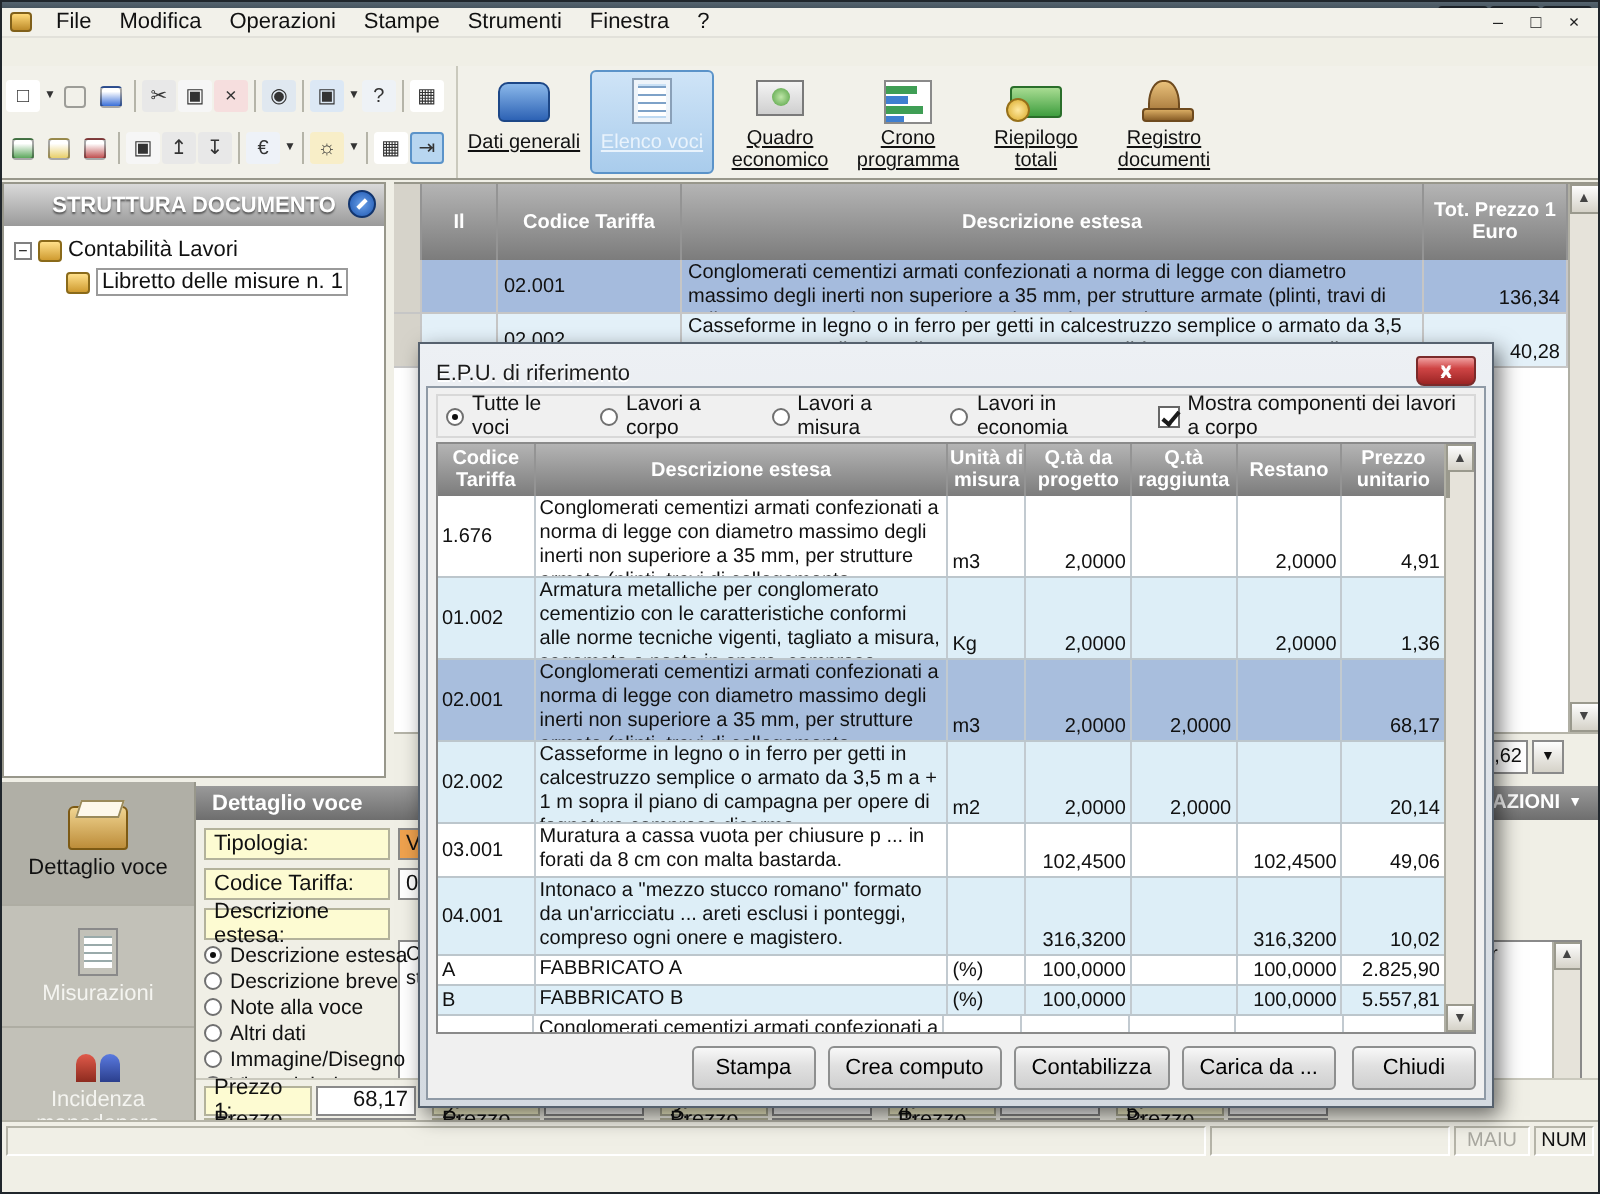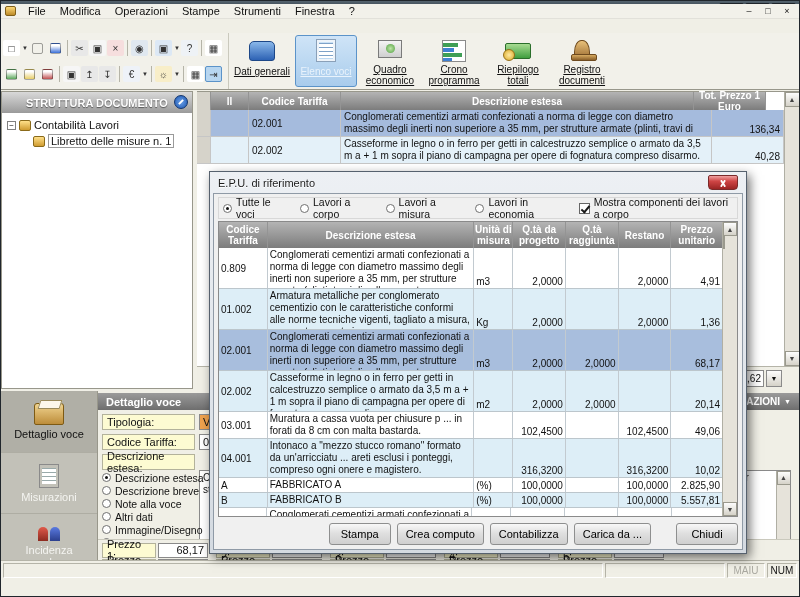--- a/index.html
+++ b/index.html
@@ -51,21 +51,21 @@
   .tree{padding:4px 2px;font-size:11px;}
   .tree-row{display:flex;align-items:center;height:16px;}
   .expander{width:9px;height:9px;border:1px solid #808080;background:#fff;font-size:8px;line-height:7px;text-align:center;margin:0 3px;}
   .node-ico{width:12px;height:11px;background:linear-gradient(#ffe08a,#cf9b30);border:1px solid #8a6a1a;border-radius:2px;margin-right:3px;}
   .tree-label.sel{border:1px solid #9a9a9a;background:#fff;padding:0 2px;}
 
   
   .grid{position:absolute;left:196px;top:90px;right:0;height:275px;background:#fff;border-top:1px solid #98978b;}
   .g-scroll{position:absolute;right:0;top:0;bottom:0;width:15px;background:#e6e3da;border-left:1px solid #b0afa4;display:flex;flex-direction:column;justify-content:space-between;align-items:center;}
   .sb-btn{width:15px;height:15px;background:linear-gradient(#fdfdfd,#d5d2c8);border:1px solid #9a998d;font-size:7px;display:flex;align-items:center;justify-content:center;color:#444;}
-  .g-head{display:flex;height:18px;background:linear-gradient(#b4b4b4,#7c7c7c);color:#fff;font-weight:bold;font-size:10px;margin-right:33px;}
+  .g-head{display:flex;height:38px;background:linear-gradient(#b4b4b4,#7c7c7c);color:#fff;font-weight:bold;font-size:10px;margin-right:15px;}
   .g-head>div{border-right:1px solid #949494;display:flex;align-items:center;justify-content:center;text-align:center;white-space:pre-line;line-height:11px;}
   .g-row{display:flex;margin-right:15px;border-bottom:1px solid #c6c6c6;font-size:10px;}
   .g-row>div{border-right:1px solid #c6c6c6;padding:1px 3px;}
   .c-sel{width:14px;background:#d6d3ca;}
   .c-il{width:38px;}
   .c-cod{width:92px;display:flex;align-items:center;}
   .c-desc{flex:1;line-height:12px;overflow:hidden;}
   .c-tot{width:72px;display:flex;align-items:flex-end;justify-content:flex-end;}
   .g-row.sel{background:#a5bbdd;}
   .g-row.alt{background:#e4f1f9;}
@@ -105,21 +105,21 @@
   .pz .ylabel{width:54px;height:15px;}
   .pz .fval{width:50px;height:15px;justify-content:flex-end;}
 
   
   .statusbar{position:absolute;left:0;bottom:16px;right:0;height:20px;background:#f0efe6;border-top:1px solid #b5b4a8;display:flex;align-items:stretch;gap:2px;padding:2px;}
   .sb-sec{border:1px solid;border-color:#b5b4a8 #fff #fff #b5b4a8;display:flex;align-items:center;justify-content:center;font-size:10px;}
   .sb-1{flex:1;} .sb-2{width:120px;} .sb-maiu{width:38px;color:#a9a8a0;} .sb-num{width:30px;}
 
   
   .dialog{position:absolute;left:208px;top:170px;width:538px;background:linear-gradient(#edf0f4,#d4dae1);border:1px solid #56616e;box-shadow:3px 4px 10px rgba(0,0,0,.55);padding:0 3px 3px;}
-  .dlg-title{height:21px;display:flex;align-items:center;padding:0 5px;font-size:11px;color:#1c1c1c;text-shadow:0 1px 0 #fff;}
+  .dlg-title{height:21px;display:flex;align-items:flex-end;padding:0 5px;font-size:11px;color:#1c1c1c;text-shadow:0 1px 0 #fff;}
   .dlg-close{margin-left:auto;width:30px;height:15px;background:linear-gradient(#f0a0a0,#cf4545 40%,#9b2424);border:1px solid #7a2a2a;border-radius:2px 2px 4px 4px;color:#fff;font-size:10px;line-height:13px;text-align:center;font-weight:bold;}
   .dlg-body{background:#f0f0f0;border:1px solid #8f9aa6;padding:3px 4px 4px;}
   .dlg-filters{height:22px;display:flex;align-items:center;gap:6px;font-size:10.5px;border:1px solid #d8d8d8;background:#f0f0f0;padding:0 4px;margin-bottom:2px;}
   .dlg-filters .radio-item{height:auto;}
   .check{width:11px;height:11px;background:#fff;border:1px solid #666;position:relative;flex:none;}
   .check.on::after{content:"";position:absolute;left:3px;top:0px;width:3px;height:7px;border:solid #1a1a1a;border-width:0 2px 2px 0;transform:rotate(40deg);}
   .cbx{display:flex;align-items:center;gap:4px;margin-left:auto;}
 
   .dlg-table{border:1px solid #8a8a8a;position:relative;background:#fff;}
   .dt-head{display:flex;height:26px;background:linear-gradient(#b4b4b4,#7c7c7c);color:#fff;font-weight:bold;font-size:10px;margin-right:15px;}
@@ -132,21 +132,21 @@
   .d-cod{width:50px;display:flex;align-items:center;}
   .d-desc{width:212px;line-height:12px;overflow:hidden;max-height:40px;}
   .d-um{width:40px;display:flex;align-items:flex-end;}
   .d-n{width:54px;display:flex;align-items:flex-end;justify-content:flex-end;}
   .d-pz{width:52px;display:flex;align-items:flex-end;justify-content:flex-end;border-right:none !important;}
   .dt-scroll{position:absolute;right:0;top:0;bottom:0;width:15px;background:#e6e3da;border-left:1px solid #b0afa4;display:flex;flex-direction:column;justify-content:space-between;align-items:center;}
   .dt-thumb{width:13px;height:40px;background:linear-gradient(90deg,#fdfdfd,#cfccc2);border:1px solid #9a998d;margin-top:1px;}
 
   .dlg-btns{display:flex;justify-content:flex-end;gap:6px;margin-top:6px;height:22px;}
   .btn{min-width:62px;padding:0 8px;background:linear-gradient(#f8f8f8,#e0e0e0 45%,#cfcfcf);border:1px solid #8e8f8f;border-radius:3px;font-size:11px;display:flex;align-items:center;justify-content:center;}
-  .btn.last{margin-left:19px;}
+  .btn.last{margin-left:2px;}
 </style>
 </head>
 <body>
 
 <div id="win">
 
   <div class="titlebar">
     <span class="app-logo"></span>
     <span class="cap">Euclide 2011 - [Nuova contabilità lavori]</span>
     <span class="win-btns">
@@ -480,21 +480,21 @@
             <div class="d-n">Q.tà da
 progetto</div>
             <div class="d-n">Q.tà
 raggiunta</div>
             <div class="d-n">Restano</div>
             <div class="d-pz">Prezzo
 unitario</div>
           </div>
         <div class="dt-body" id="dt-body">
             <div class="dt-row">
-              <div class="d-cod">0.809</div>
+              <div class="d-cod">1.676</div>
               <div class="d-desc">Conglomerati cementizi armati confezionati a norma di legge con diametro massimo degli inerti non superiore a 35 mm, per strutture armate (plinti, travi di collegamento...</div>
               <div class="d-um">m3</div>
               <div class="d-n">2,0000</div>
               <div class="d-n"></div>
               <div class="d-n">2,0000</div>
               <div class="d-pz">4,91</div>
             </div>
             <div class="dt-row alt">
               <div class="d-cod">01.002</div>
               <div class="d-desc">Armatura metalliche per conglomerato cementizio con le caratteristiche conformi alle norme tecniche vigenti, tagliato a misura, sagomato e posto in opera, comprese...</div>

